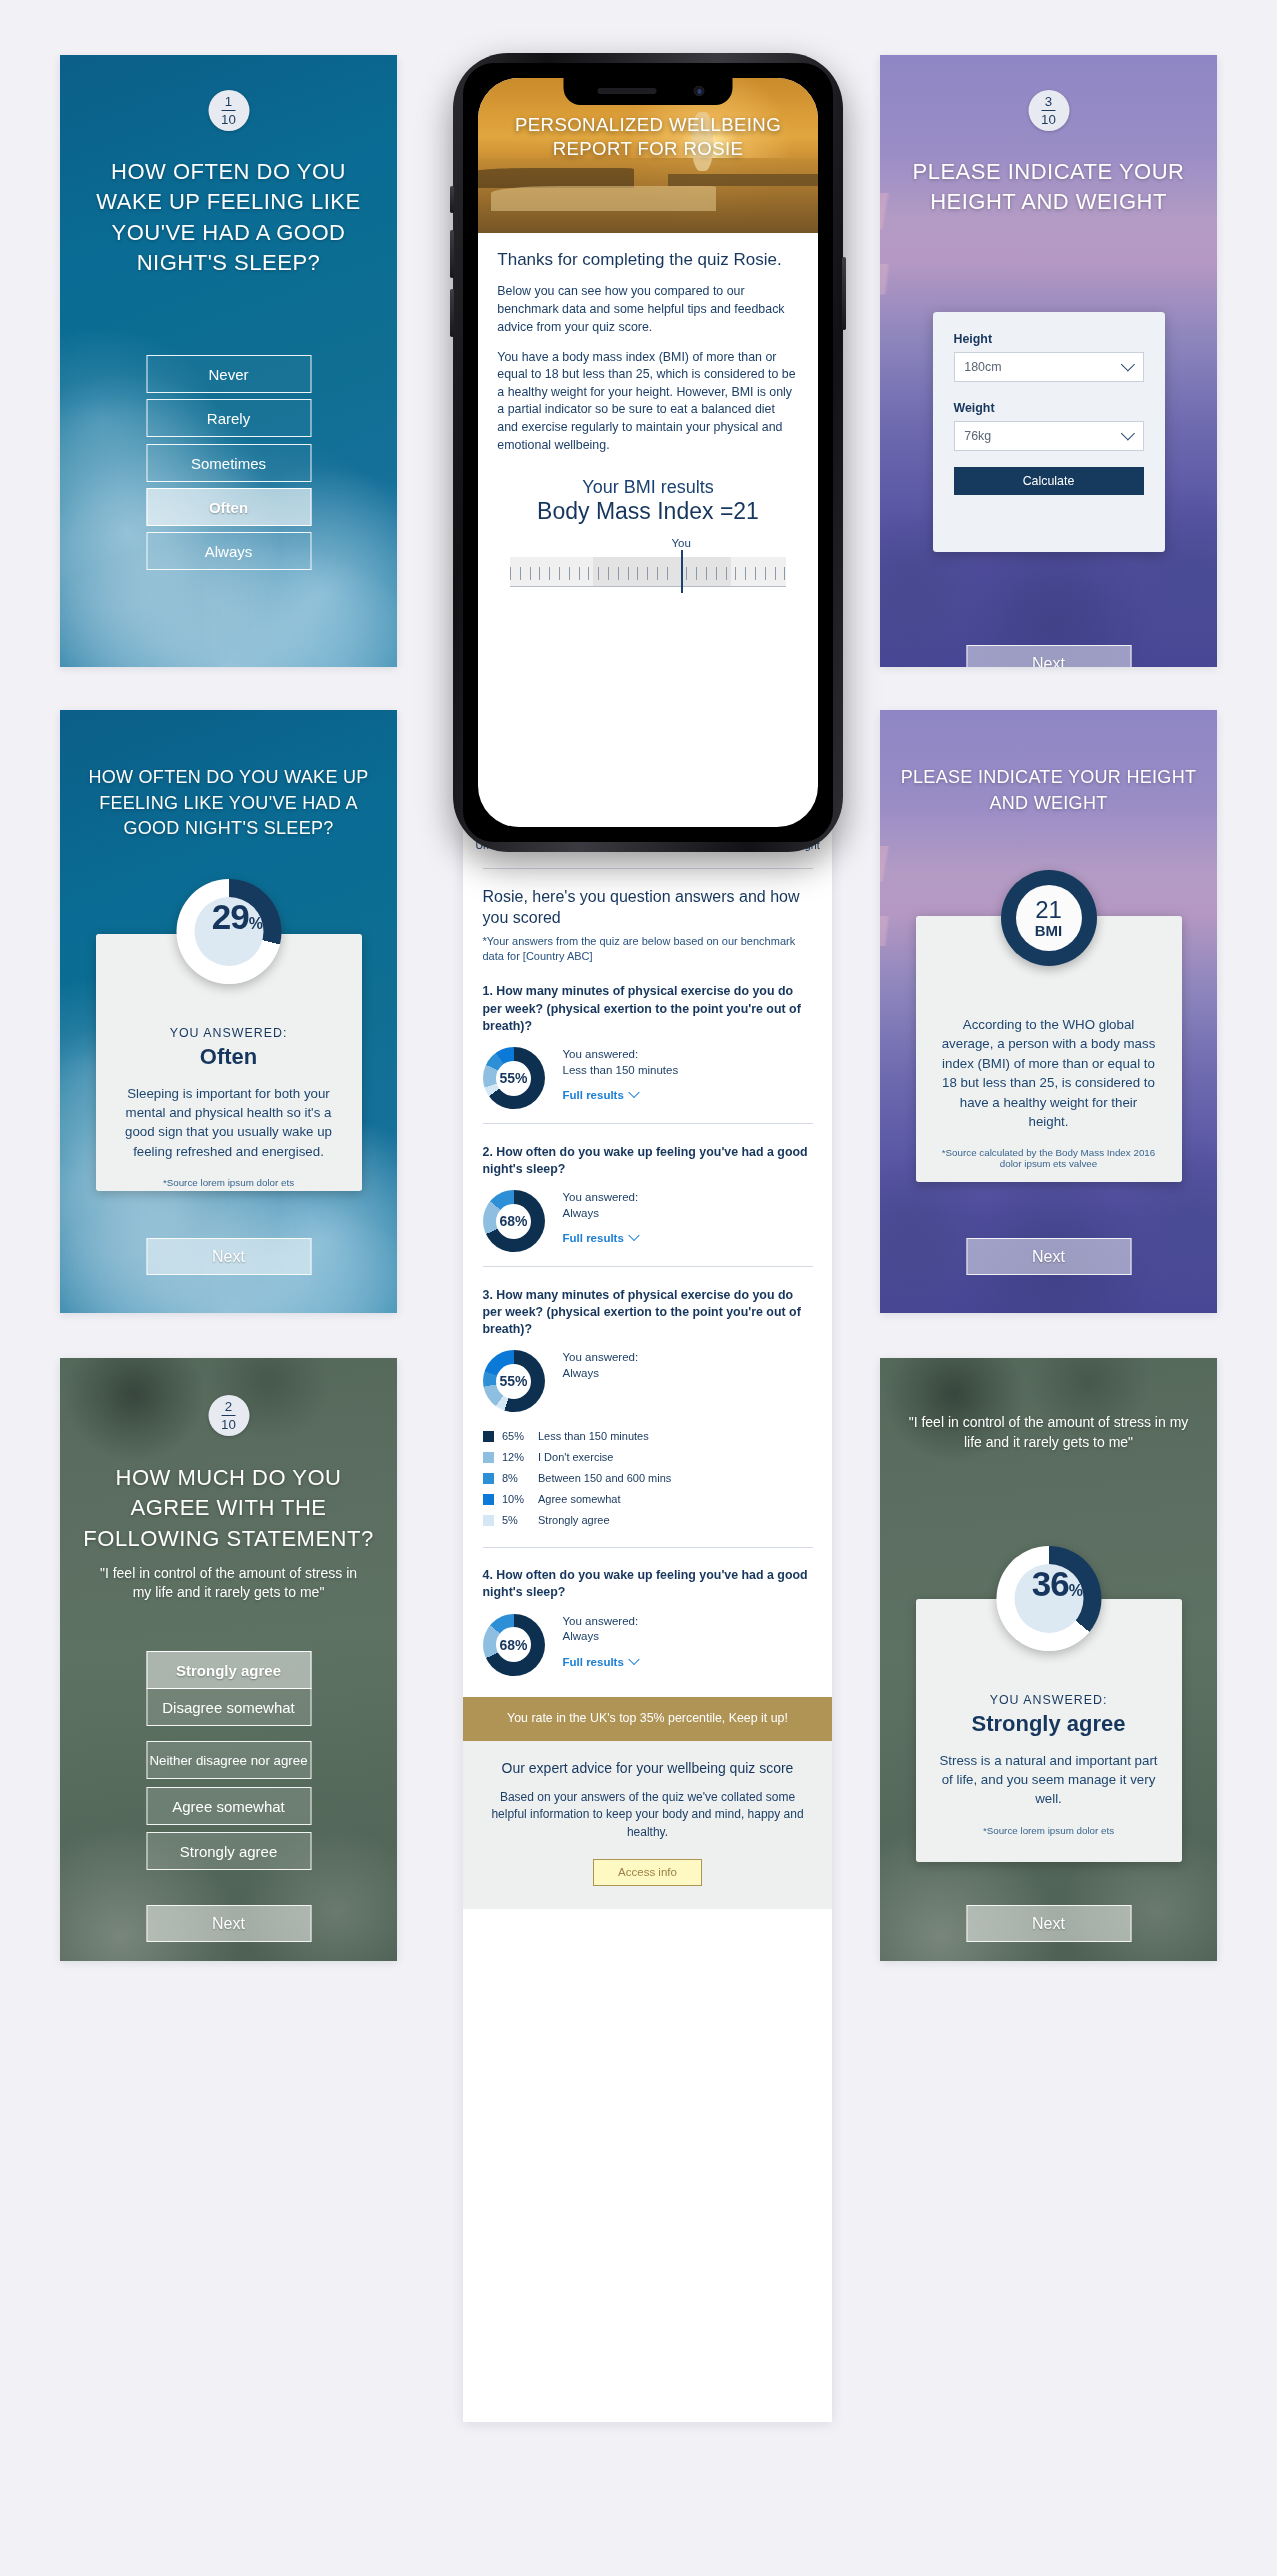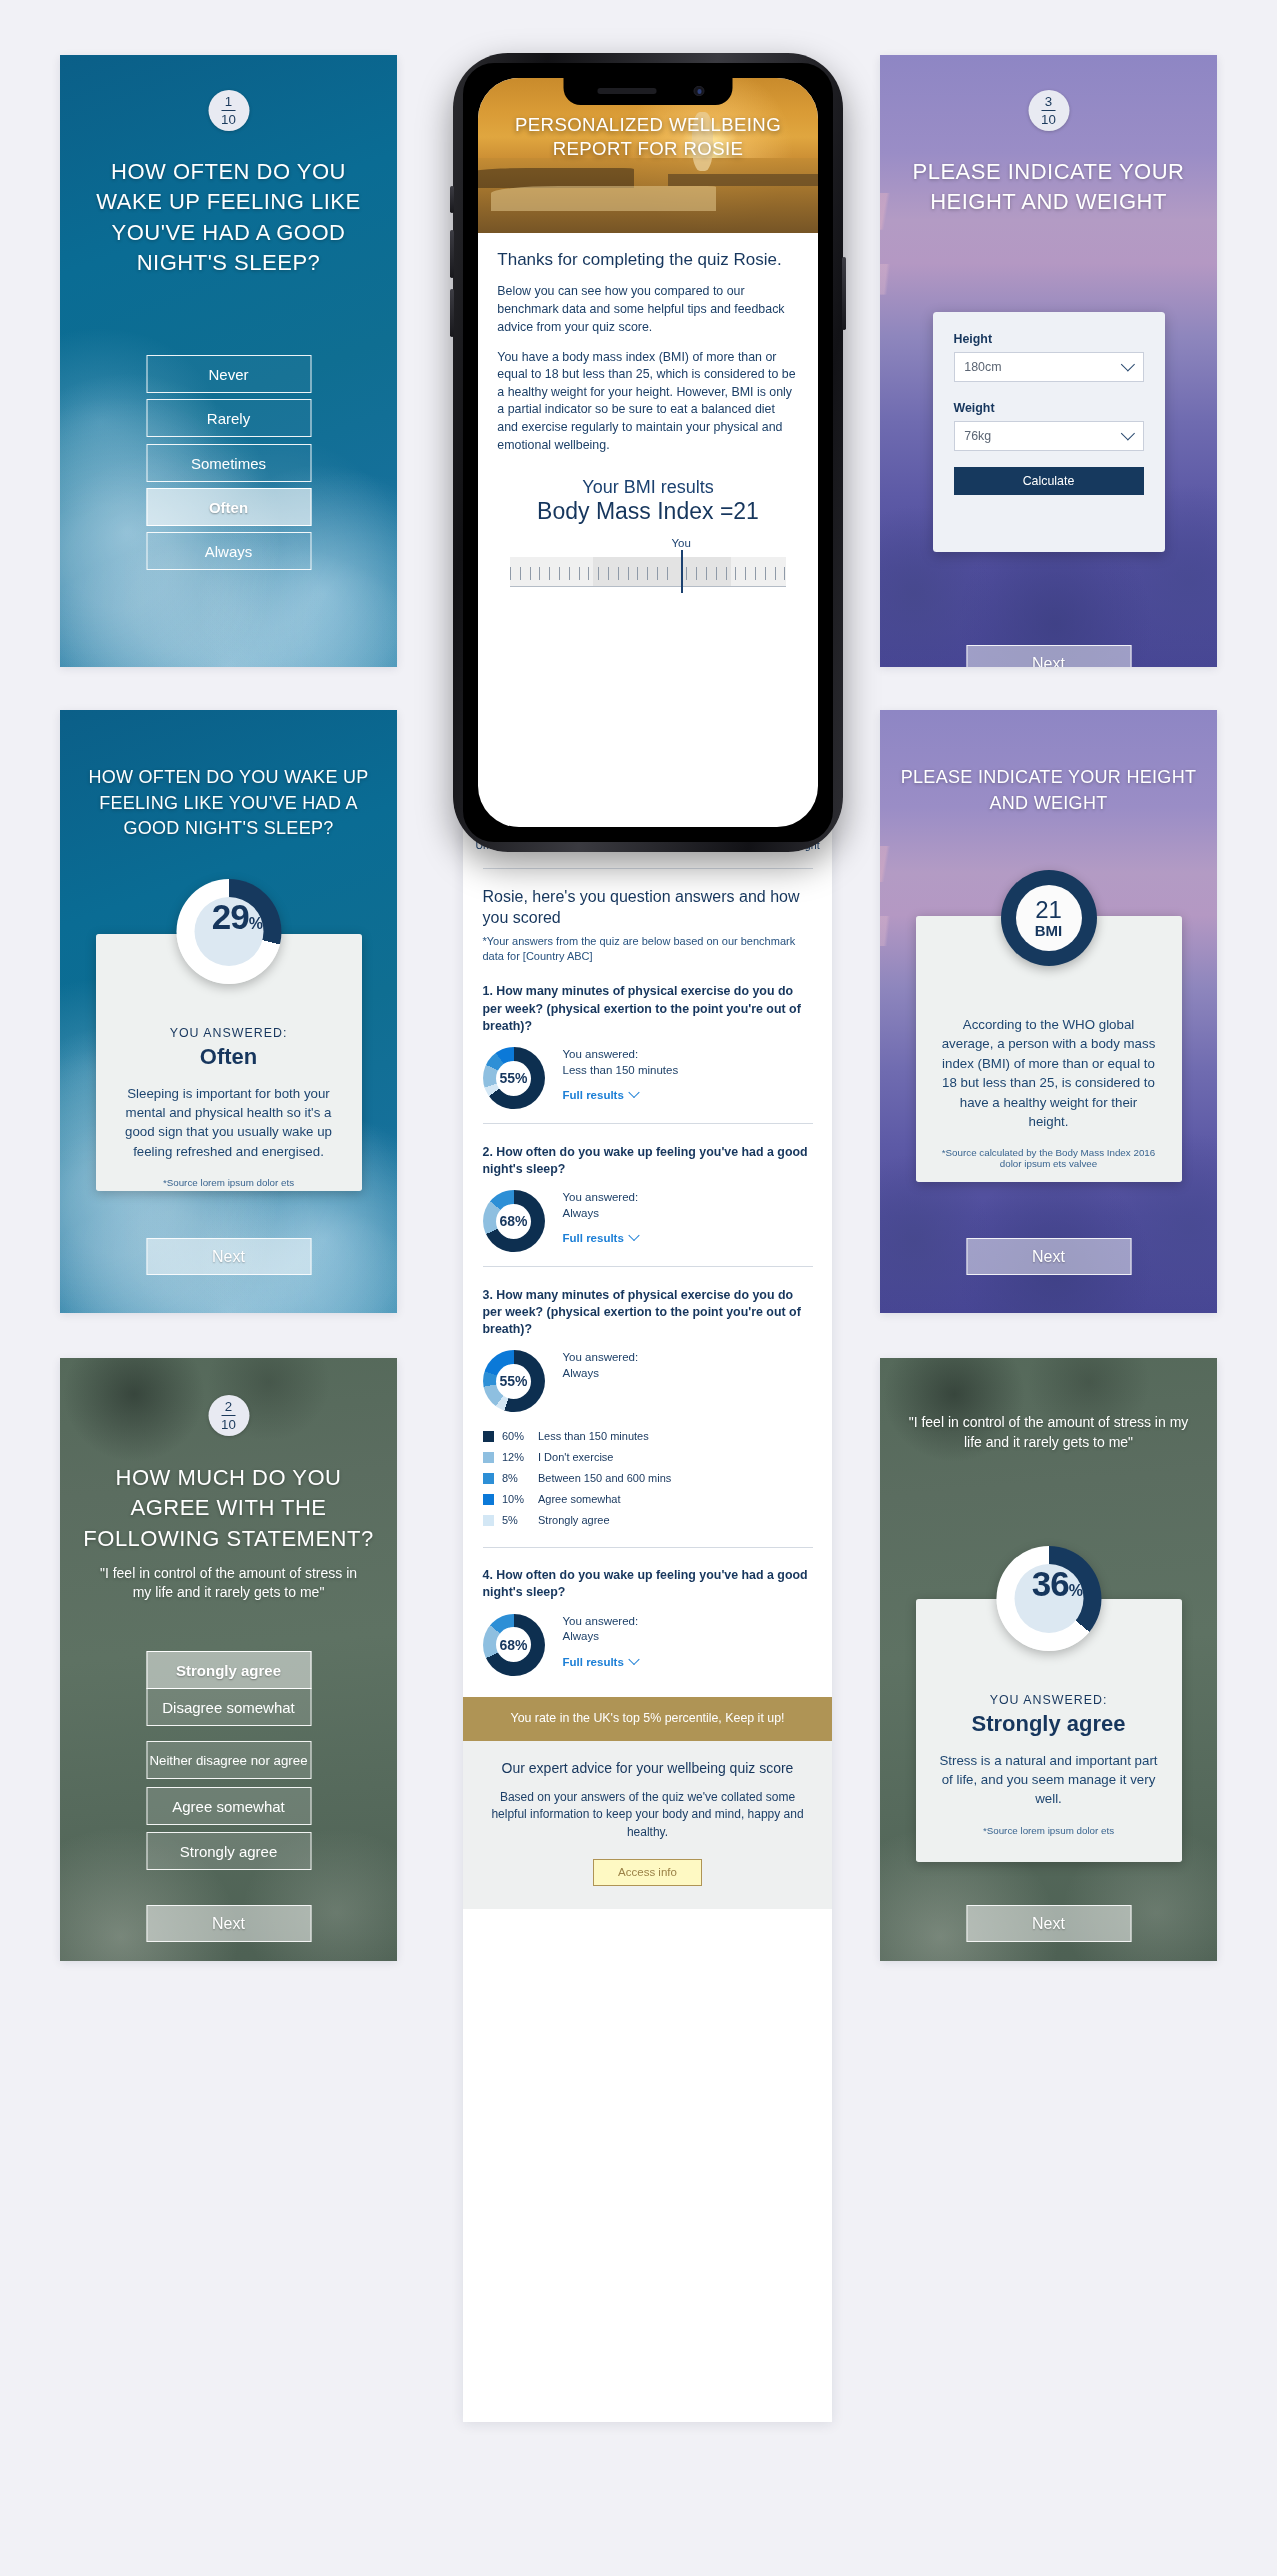--- a/index.html
+++ b/index.html
@@ -421,21 +421,21 @@
         <div>
           <div class="meta">You answered:</div>
           <div class="meta">Always</div>
         </div>
       </div>
     </div>
 
     <div class="legend">
       <div class="leg-row">
         <span class="leg-sw" style="background:#0d2f50"></span>
-        <span class="leg-pc">60%</span>
+        <span class="leg-pc">65%</span>
         <span>Less than 150 minutes</span>
       </div>
       <div class="leg-row">
         <span class="leg-sw" style="background:#8ebfe0"></span>
         <span class="leg-pc">12%</span>
         <span>I Don't exercise</span>
       </div>
       <div class="leg-row">
         <span class="leg-sw" style="background:#2d8fd6"></span>
         <span class="leg-pc">8%</span>
@@ -465,21 +465,21 @@
           <div class="meta">You answered:</div>
           <div class="meta">Always</div>
           <div class="full-res">
             <span>Full results</span>
             <span class="chev-sm"></span>
           </div>
         </div>
       </div>
     </div>
 
-    <div class="gold-band">You rate in the UK's top 5% percentile, Keep it up!</div>
+    <div class="gold-band">You rate in the UK's top 35% percentile, Keep it up!</div>
 
     <div class="advice">
       <div class="t">Our expert advice for your wellbeing quiz score</div>
       <div class="b">Based on your answers of the quiz we've collated some helpful information to keep your body and mind, happy and healthy.</div>
       <div class="access-btn">Access info</div>
     </div>
   </div>
 
   <div id="phone">
     <div class="phone-frame"></div>

